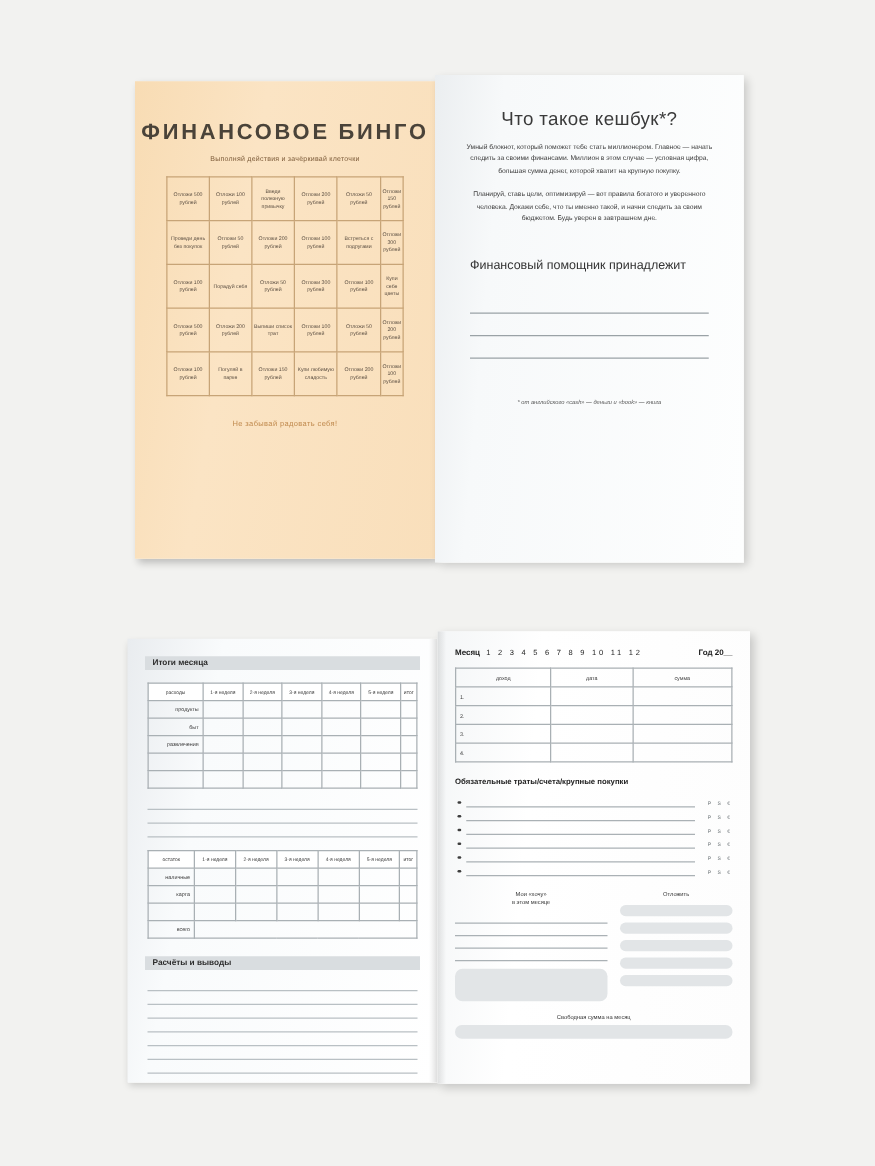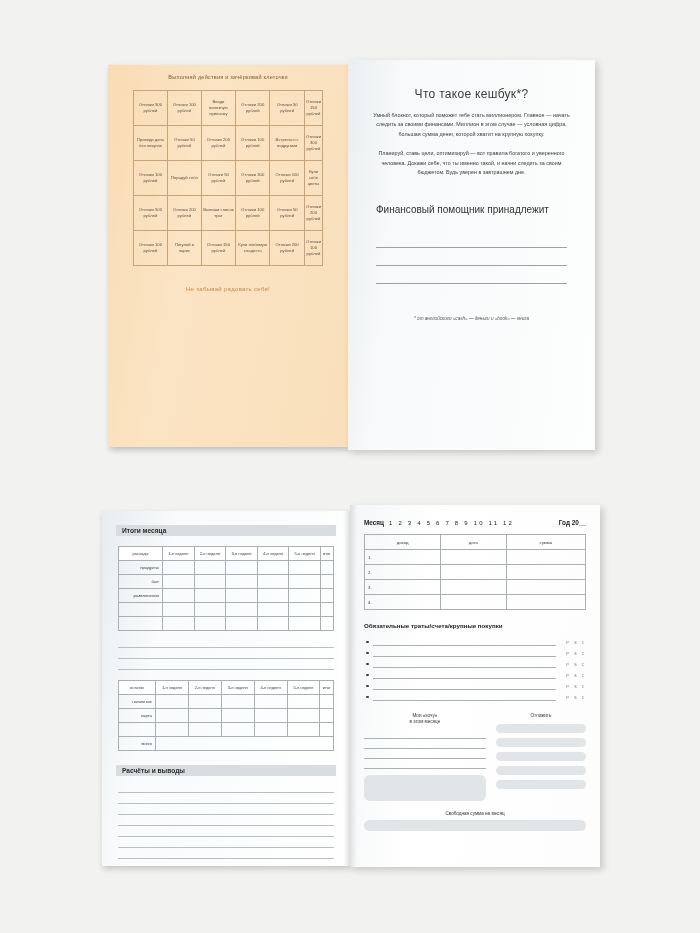--- a/index.html
+++ b/index.html
@@ -74,21 +74,21 @@
   .bingo-foot {
     text-align: center;
     font-size: 6px;
     color: #c08a4e;
     margin-top: 20px;
     letter-spacing: .3px;
   }
 
   .rp-title {
     text-align: center;
-    font-size: 12px;
+    font-size: 15px;
     color: #3a3a3a;
     margin-top: 27px;
     letter-spacing: .3px;
   }
   .rp-para {
     margin: 10px 22px 0 22px;
     text-align: center;
     font-size: 5.4px;
     line-height: 1.75;
     color: #3c3c3c;
@@ -258,20 +258,21 @@
     height: 11px;
     margin: 4px 14px 0 14px;
   }
 </style>
 </head>
 <body>
 
 <div class="spread1">
 
   <div class="page-left-1">
+    <div class="bingo-title">ФИНАНСОВОЕ БИНГО</div>
     <div class="bingo-rule">Выполняй действия и зачёркивай клеточки</div>
     <table class="bingo-grid">
       <tbody>
           <tr>
         <td>Отложи 500 рублей</td>
         <td>Отложи 100 рублей</td>
         <td>Введи полезную привычку</td>
         <td>Отложи 200 рублей</td>
         <td>Отложи 50 рублей</td>
         <td>Отложи 150 рублей</td>

